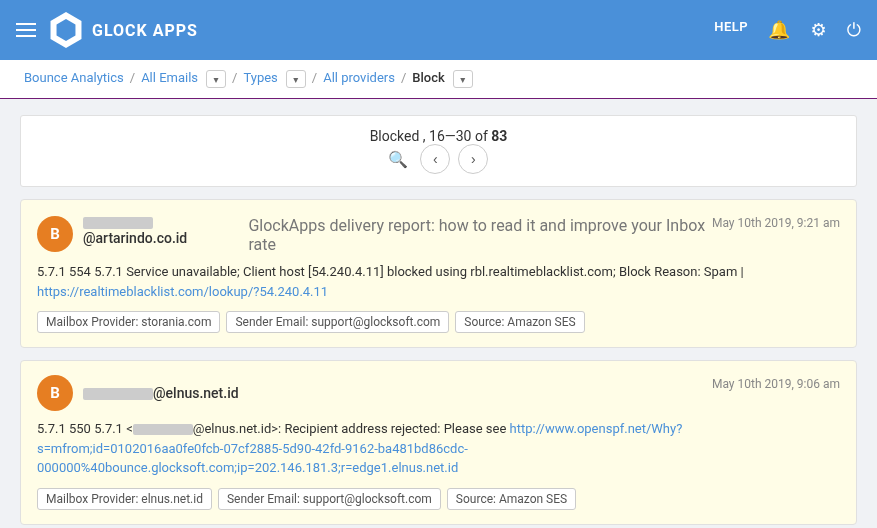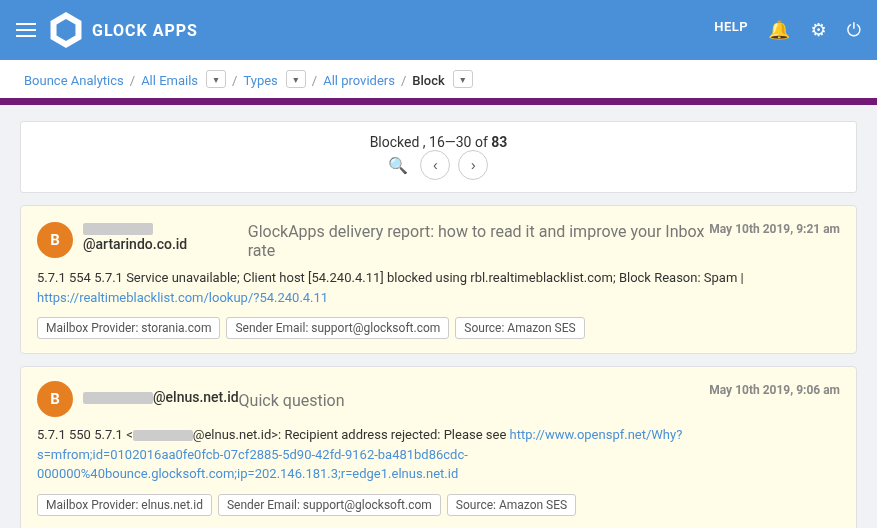--- a/index.html
+++ b/index.html
@@ -33,24 +33,24 @@
     .app-name { font-size: 16px; font-weight: 700; letter-spacing: 1px; color: white; text-transform: uppercase; }
     .header-right { display: flex; align-items: flex-start; gap: 20px; }
     .header-help { color: white; font-size: 13px; font-weight: 600; letter-spacing: 0.5px; cursor: pointer; }
     .header-icon { color: white; font-size: 18px; cursor: pointer; }
 
     
     .breadcrumb {
       background: white;
       padding: 10px 24px;
       display: flex;
-      align-items: flex-end;
+      align-items: flex-start;
       gap: 6px;
       font-size: 13px;
-      border-bottom: 7px solid #701a75;
+      border-bottom: 1px solid #701a75;
     }
     .breadcrumb-link { color: #4a90d9; cursor: pointer; text-decoration: none; }
     .breadcrumb-sep { color: #999; }
     .breadcrumb-dropdown {
       display: inline-flex; align-items: center; justify-content: center;
       width: 20px; height: 18px;
       border: 1px solid #ccc; border-radius: 3px;
       cursor: pointer; color: #666; font-size: 10px; margin-left: 2px;
     }
     .breadcrumb-current { color: #333; font-weight: 500; }
@@ -94,21 +94,21 @@
     .avatar {
       width: 36px; height: 36px; border-radius: 50%;
       background: #e67e22; color: white;
       display: flex; align-items: center; justify-content: center;
       font-weight: 700; font-size: 15px; flex-shrink: 0;
     }
     .sender-info { display: flex; flex-direction: row; }
     .sender-email { font-size: 14px; color: #333; font-weight: 500; }
     .sender-email .redacted { background: #ccc; color: transparent; border-radius: 2px; display: inline-block; width: 70px; height: 12px; vertical-align: middle; }
     .sender-subject { font-size: 16px; color: #777; margin-top: 2px; }
-    .email-date { font-size: 12px; color: #888; white-space: nowrap; margin-top: 2px; font-weight: bold; }
+    .email-date { font-size: 12px; color: #888; white-space: nowrap; margin-top: 2px; }
     .email-body { font-size: 13px; color: #333; margin: 8px 0; line-height: 1.5; }
     .email-body a { color: #4a90d9; text-decoration: none; }
     .email-tags { display: flex; flex-wrap: wrap; gap: 6px; margin-top: 10px; }
     .tag {
       border: 1px solid #ccc; border-radius: 3px;
       padding: 3px 8px; font-size: 12px; color: #555; background: white;
     }
 
     .redacted-inline {
       display: inline-block;
@@ -197,21 +197,20 @@
   </div>
 
   <div class="email-card">
     <div class="email-header">
       <div class="email-sender">
         <div class="avatar">B</div>
         <div class="sender-info">
           <span class="sender-email">
             <span class="redacted">&nbsp;</span><span>@elnus.net.id</span>
           </span>
-          <span class="sender-subject">Quick question</span>
         </div>
       </div>
       <span class="email-date">May 10th 2019, 9:06 am</span>
     </div>
     <div class="email-body">
       5.7.1 550 5.7.1 &lt;<span class="redacted-inline" style="width:60px;">&nbsp;</span><span>@elnus.net.id&gt;: Recipient address rejected: Please see </span><a href="#">http://www.openspf.net/Why?s=mfrom;id=0102016aa0fe0fcb-07cf2885-5d90-42fd-9162-ba481bd86cdc-000000%40bounce.glocksoft.com;ip=202.146.181.3;r=edge1.elnus.net.id</a>
     </div>
     <div class="email-tags">
       <span class="tag">Mailbox Provider: elnus.net.id</span>
       <span class="tag">Sender Email: support@glocksoft.com</span>

